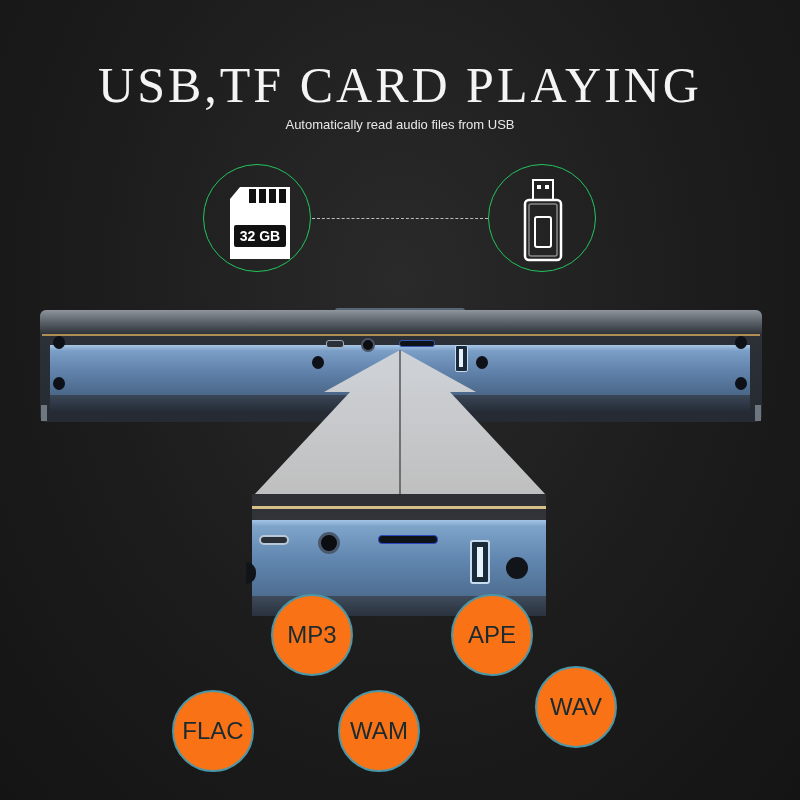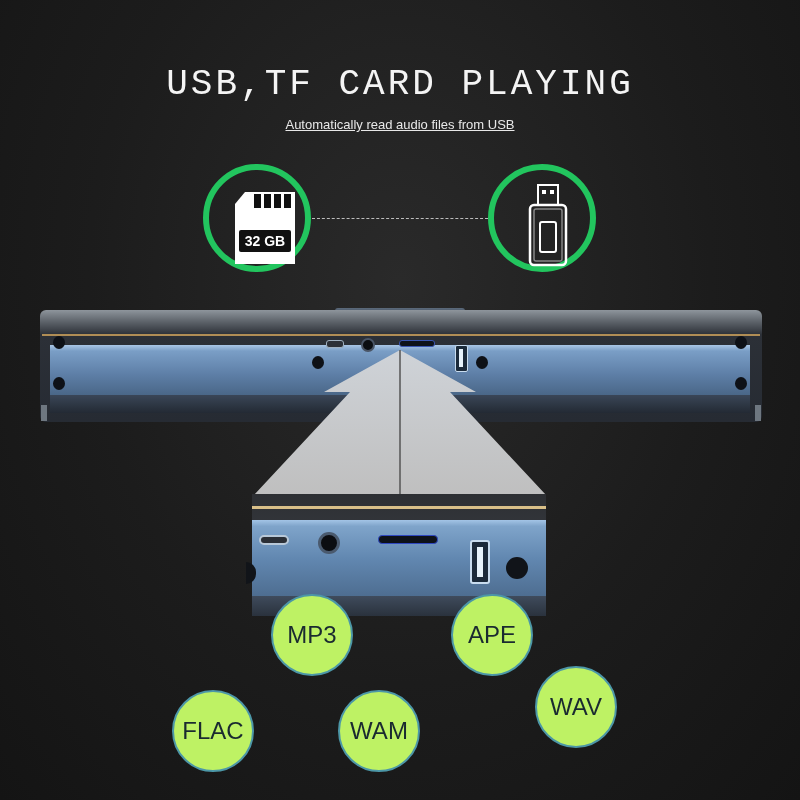--- a/index.html
+++ b/index.html
@@ -6,33 +6,33 @@
   body {
     width:800px; height:800px; overflow:hidden; position:relative;
     background: radial-gradient(ellipse at 50% 35%, #2a2a2a 0%, #1c1c1c 55%, #141414 100%);
     font-family: "DejaVu Sans", sans-serif;
   }
   .abs { position:absolute; }
 
   
   .title {
     left:0; top:55px; width:800px; text-align:center;
-    font-family: Liberation Mono, monospace;
-    font-size:36px; letter-spacing:3px; color:#f4f4f4; line-height:60px;
+    font-family: Liberation Serif, serif;
+    font-size:50px; letter-spacing:3px; color:#f4f4f4; line-height:60px;
   }
   .subtitle {
     left:0; top:117px; width:800px; text-align:center;
     font-family: "Liberation Sans", sans-serif;
-    font-size:13px; line-height:15px; color:#e8e8e8;text-decoration:underline;
+    font-size:13px; line-height:15px; color:#e8e8e8;
   }
 
   
   .icon-circle {
     width:108px; height:108px; border-radius:50%;
-    border:6px solid #22c55e; box-sizing:border-box;text-decoration:underline;
+    border:1px solid #22c55e; box-sizing:border-box;text-decoration:underline;
   }
   .connector {
     left:312px; top:218px; width:176px; height:0;
     border-top:1px dashed #bdbdbd;
   }
 
   
   .bar-top-buttons {
     left:335px; top:308px; width:130px; height:8px;
     background:linear-gradient(#5b6a7b,#3b4654); border-radius:3px 3px 0 0;
@@ -76,21 +76,21 @@
     background:linear-gradient(#a3c4e6 0%, #7fa4ca 8%, #6187b0 50%, #4d6c8f 100%);
   }
   .zoom-lower {
     left:252px; top:596px; width:294px; height:20px;
     background:linear-gradient(#3f4b5c,#2a323d);
   }
 
   
   .badge {
     width:82px; height:82px; border-radius:50%; box-sizing:border-box;
-    background:#bef264; border:2px solid #4c97a7;
+    background:#f97316; border:2px solid #4c97a7;
     display:flex; align-items:center; justify-content:center;
     font-family:"Liberation Sans", sans-serif; font-size:24px; color:#1a2a30;
     cursor:default;
   }
 </style>
 </head>
 <body>
 
 <div class="abs title">USB,TF CARD PLAYING</div>
 <div class="abs subtitle">

